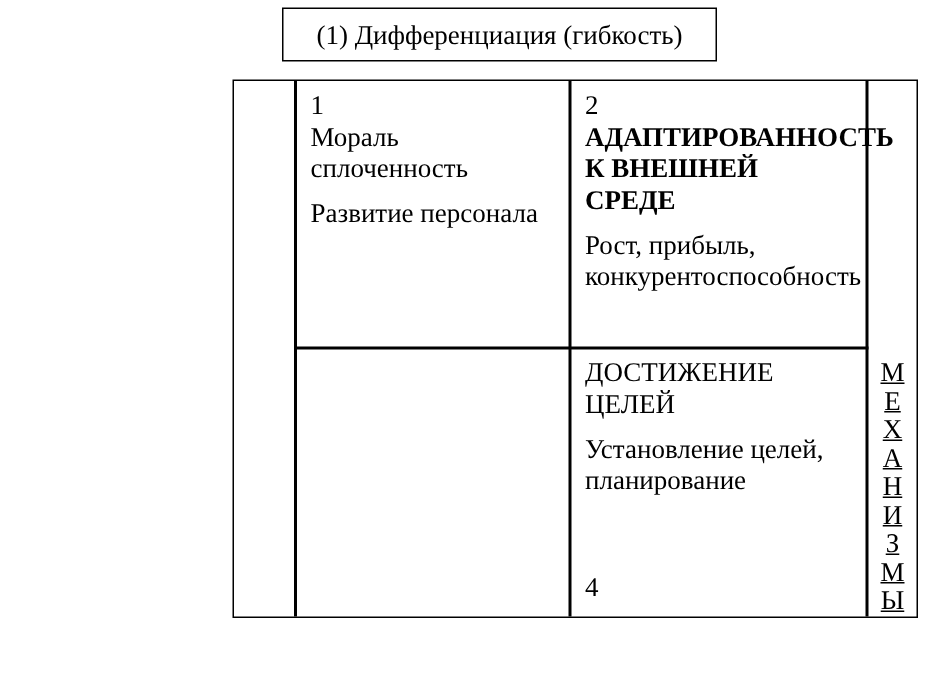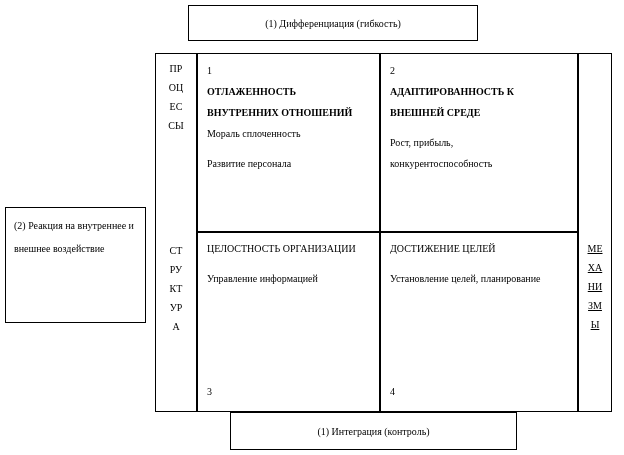--- a/index.html
+++ b/index.html
@@ -7,21 +7,21 @@
   body {
     font-family: "Liberation Serif", "DejaVu Serif", serif;
     color: #000;
   }
   .canvas {
     position: relative;
     width: 624px;
     height: 455px;
     background: #fff;
     overflow: hidden;
-    font-size: 10px;
+    font-size: 18px;
     line-height: 21px;
   }
   .box {
     position: absolute;
     border: 1.5px solid #000;
     background: #fff;
   }
   .center-label {
     display: flex;
     align-items: center;
@@ -80,63 +80,45 @@
 </style>
 </head>
 <body>
 
 <div class="canvas">
 
   <div class="box top-box center-label">
     <span>(1) Дифференциация (гибкость)</span>
   </div>
 
-  <div class="box left-box">
-    <span>(2) Реакция на внутреннее и внешнее воздействие</span>
-  </div>
 
   <div class="matrix">
     <div class="gridline vl1"></div>
     <div class="gridline vl2"></div>
     <div class="gridline vl3"></div>
     <div class="gridline hl"></div>
 
-    <div class="vert-word vw-left vw-top">
-      <div class="stack">ПРОЦЕССЫ</div>
-    </div>
-    <div class="vert-word vw-left vw-bot-l">
-      <div class="stack">СТРУКТУРА</div>
-    </div>
     <div class="vert-word vw-right vw-bot-r">
       <div class="stack">МЕХАНИЗМЫ</div>
     </div>
 
     <div class="quad q1">
       <div>1</div>
-      <div class="q-title-bold">ОТЛАЖЕННОСТЬ ВНУТРЕННИХ ОТНОШЕНИЙ</div>
       <div>Мораль сплоченность</div>
       <div class="gap-above">Развитие персонала</div>
     </div>
 
     <div class="quad q2">
       <div>2</div>
       <div class="q-title-bold">АДАПТИРОВАННОСТЬ К ВНЕШНЕЙ СРЕДЕ</div>
       <div class="gap-above">Рост, прибыль, конкурентоспособность</div>
     </div>
 
-    <div class="quad q3">
-      <div>ЦЕЛОСТНОСТЬ ОРГАНИЗАЦИИ</div>
-      <div class="gap-above">Управление информацией</div>
-      <div class="num-bottom">3</div>
-    </div>
 
     <div class="quad q4">
       <div>ДОСТИЖЕНИЕ ЦЕЛЕЙ</div>
       <div class="gap-above">Установление целей, планирование</div>
       <div class="num-bottom">4</div>
     </div>
   </div>
 
-  <div class="box bottom-box center-label">
-    <span>(1) Интеграция (контроль)</span>
-  </div>
 
 </div>
 
 </body></html>

